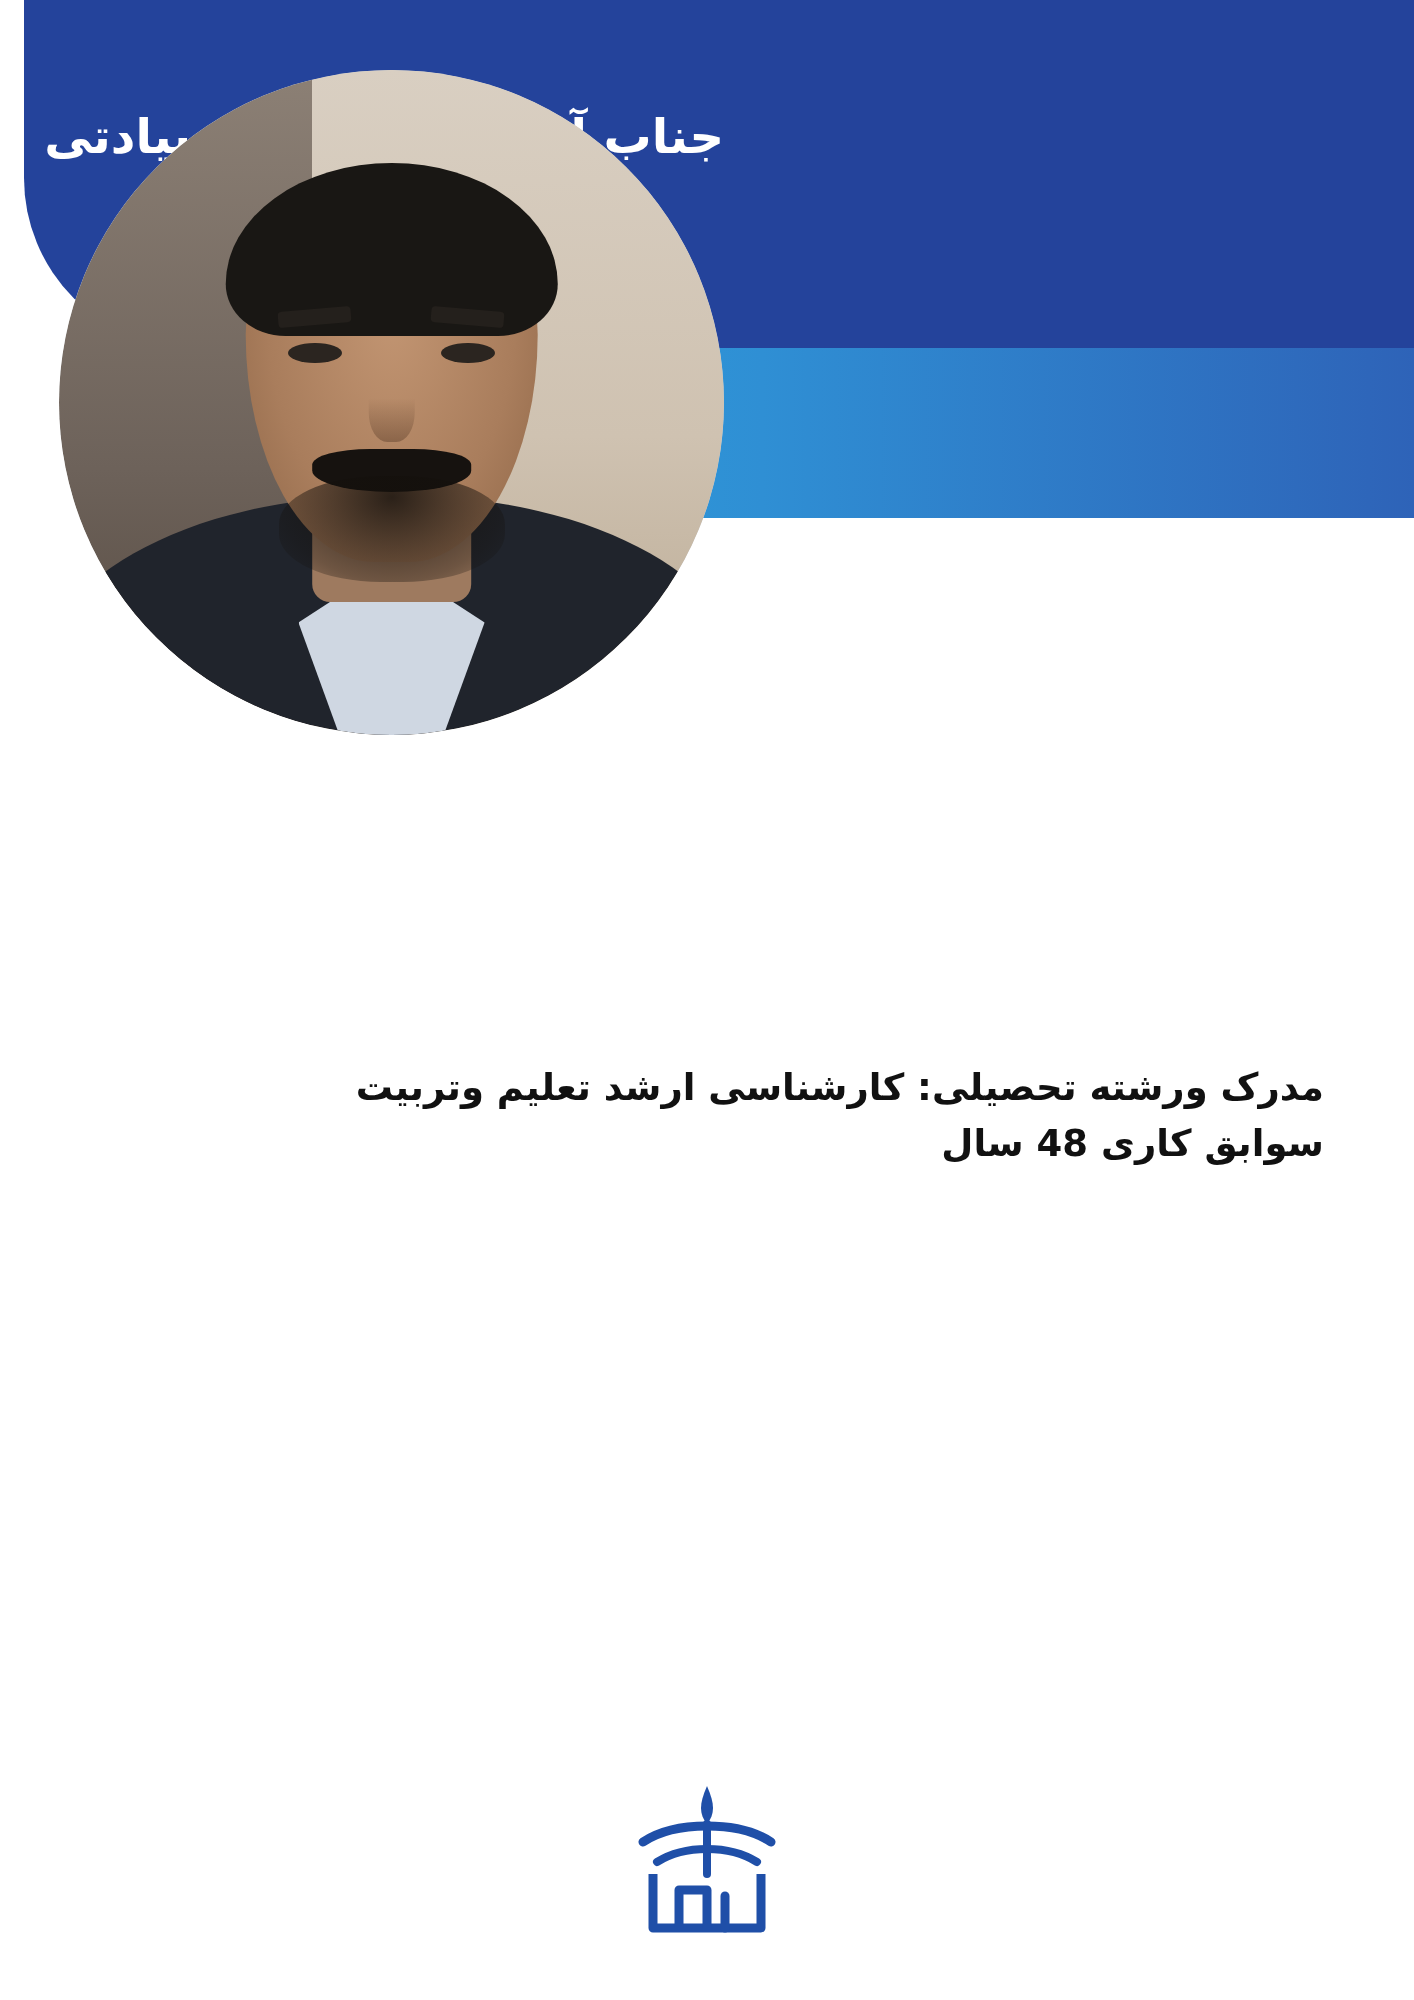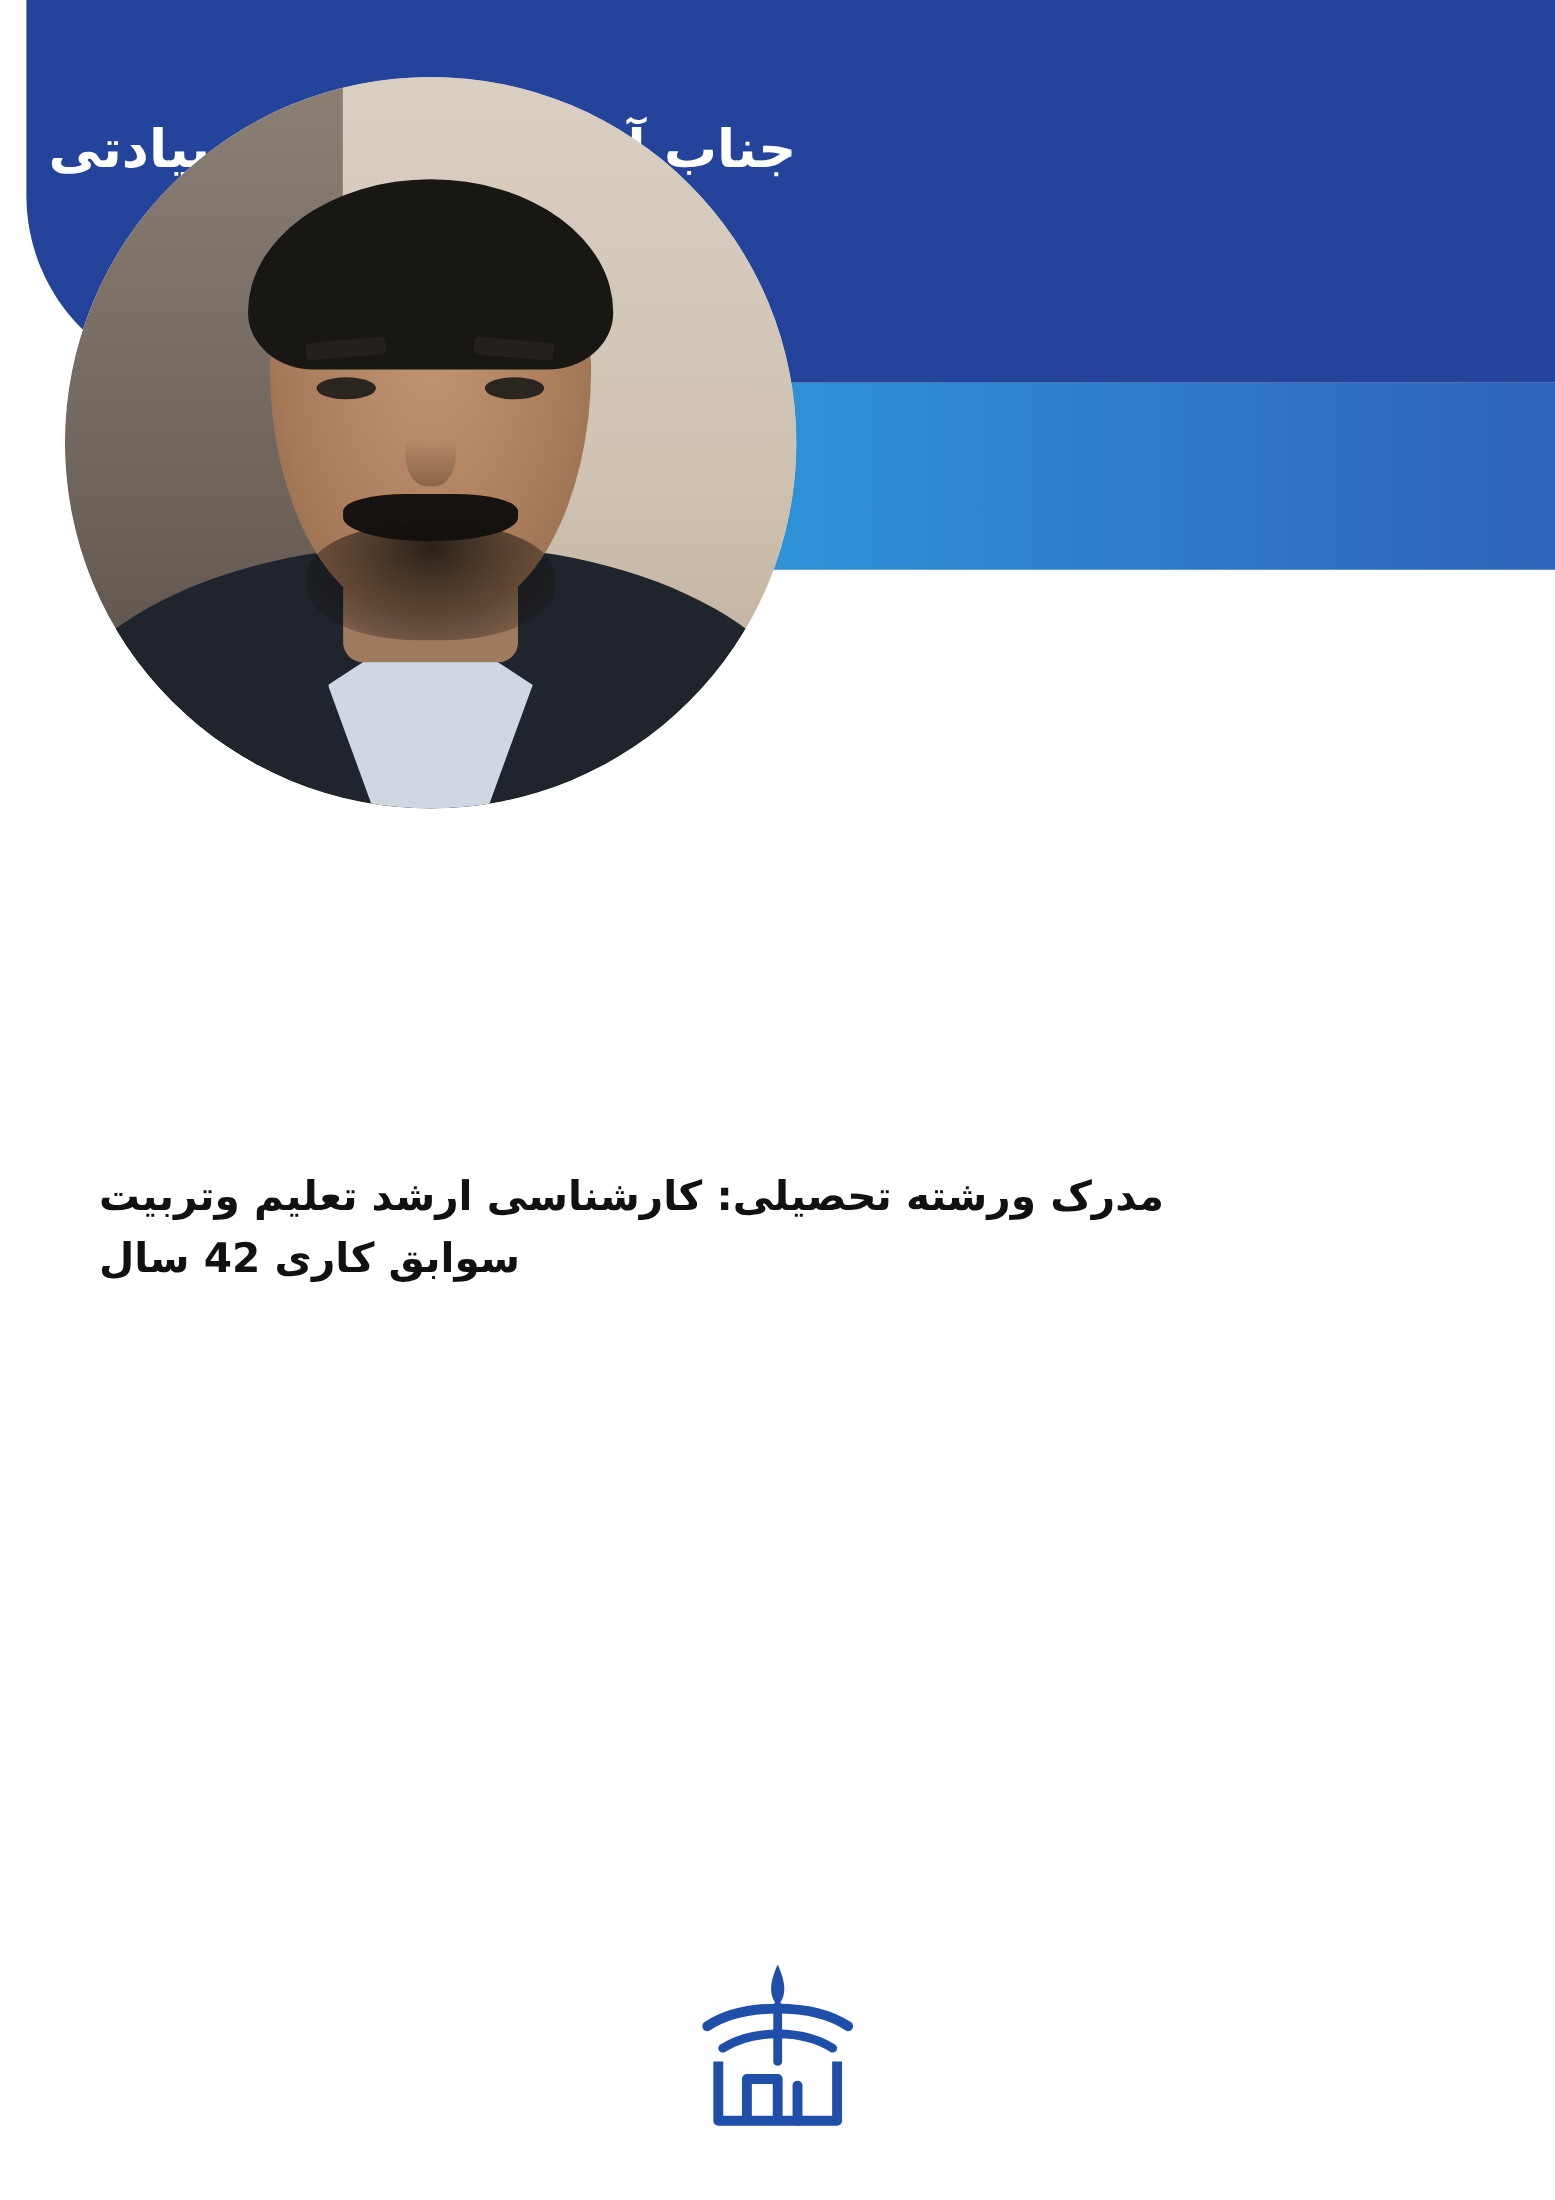--- a/index.html
+++ b/index.html
@@ -158,21 +158,21 @@
   }
 
   
   .bio {
     position: absolute;
     top: 1060px;
     left: 0;
     right: 0;
     width: 1414px;
     padding: 0 90px;
-    text-align: left;
+    text-align: right;
     direction: rtl;
     color: #111111;
     font-size: 37px;
     font-weight: bold;
     line-height: 1.52;
   }
   .bio p { margin: 0; }
   .bio p + p { margin-top: 0; }
 
   
@@ -213,21 +213,21 @@
       <div class="eye-l"></div>
       <div class="eye-r"></div>
       <div class="nose"></div>
       <div class="mustache"></div>
       <div class="beard"></div>
     </div>
   </div>
 
   <div class="bio">
     <p>مدرک ورشته تحصیلی: کارشناسی ارشد تعلیم وتربیت</p>
-    <p>سوابق کاری 42 سال</p>
+    <p>سوابق کاری 48 سال</p>
   </div>
 
   <div class="logo">
     <svg viewBox="0 0 160 170" width="160" height="170" aria-hidden="true">
       <g fill="none" stroke="#1f4fa8" stroke-width="7">
         <path d="M80 8 C 72 26, 72 36, 80 46 C 88 36, 88 26, 80 8 Z" fill="#1f4fa8" stroke="none"></path>
         <path d="M16 64 C 34 52, 58 48, 80 48 C 102 48, 126 52, 144 64" stroke-width="9" stroke-linecap="round"></path>
         <path d="M30 84 C 46 74, 62 71, 80 71 C 98 71, 114 74, 130 84" stroke-width="8" stroke-linecap="round"></path>
         <path d="M26 96 L26 150 L134 150 L134 96" stroke-width="9" stroke-linejoin="round"></path>
         <path d="M52 150 L52 112 L80 112 L80 150" stroke-width="9" stroke-linejoin="round"></path>

